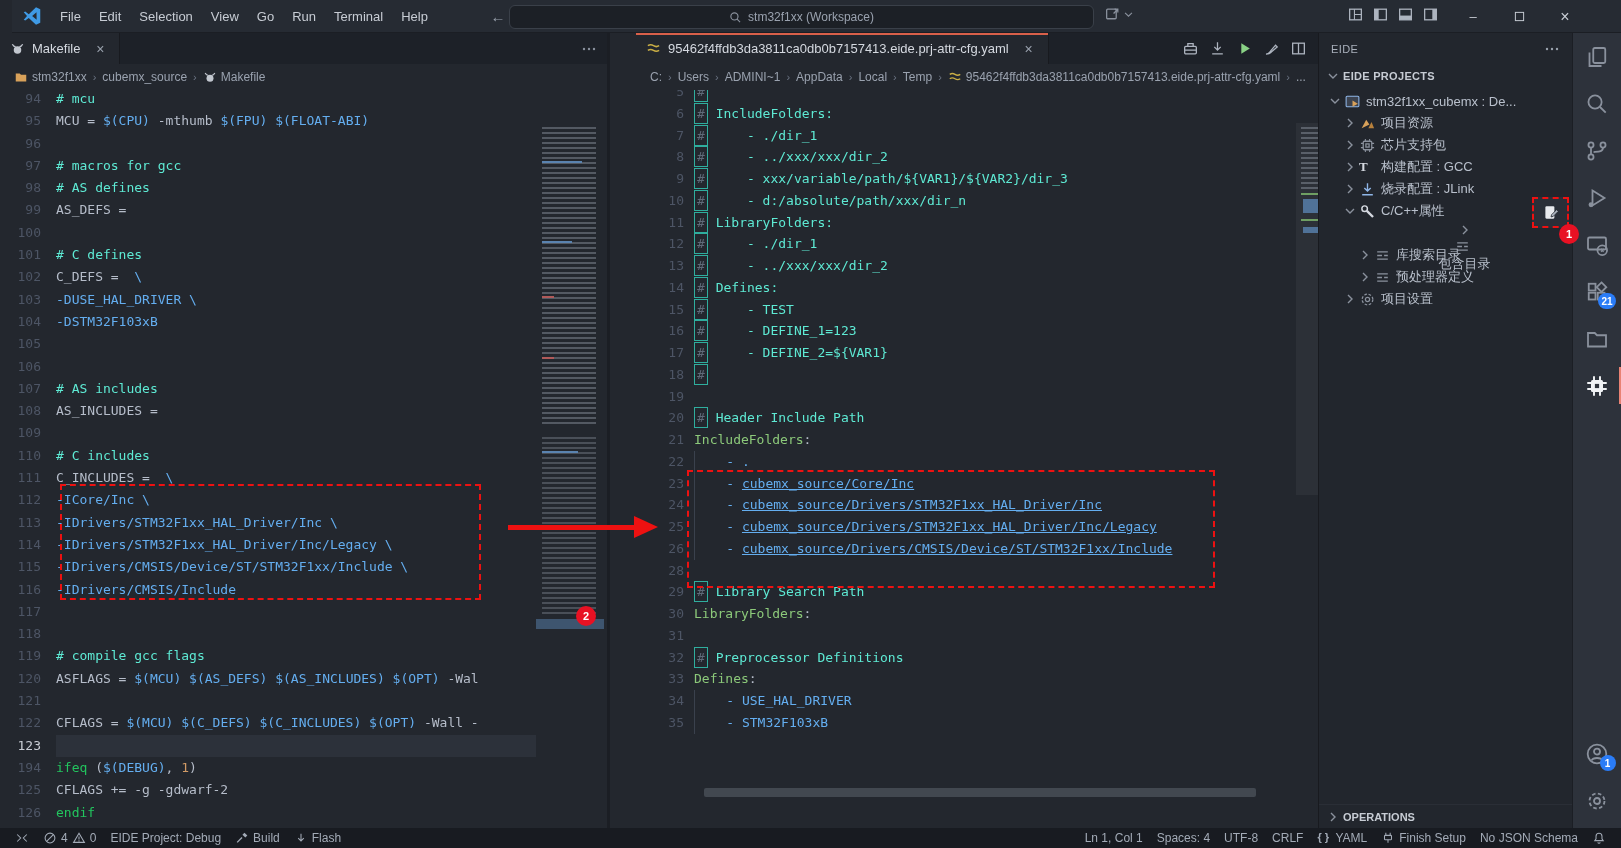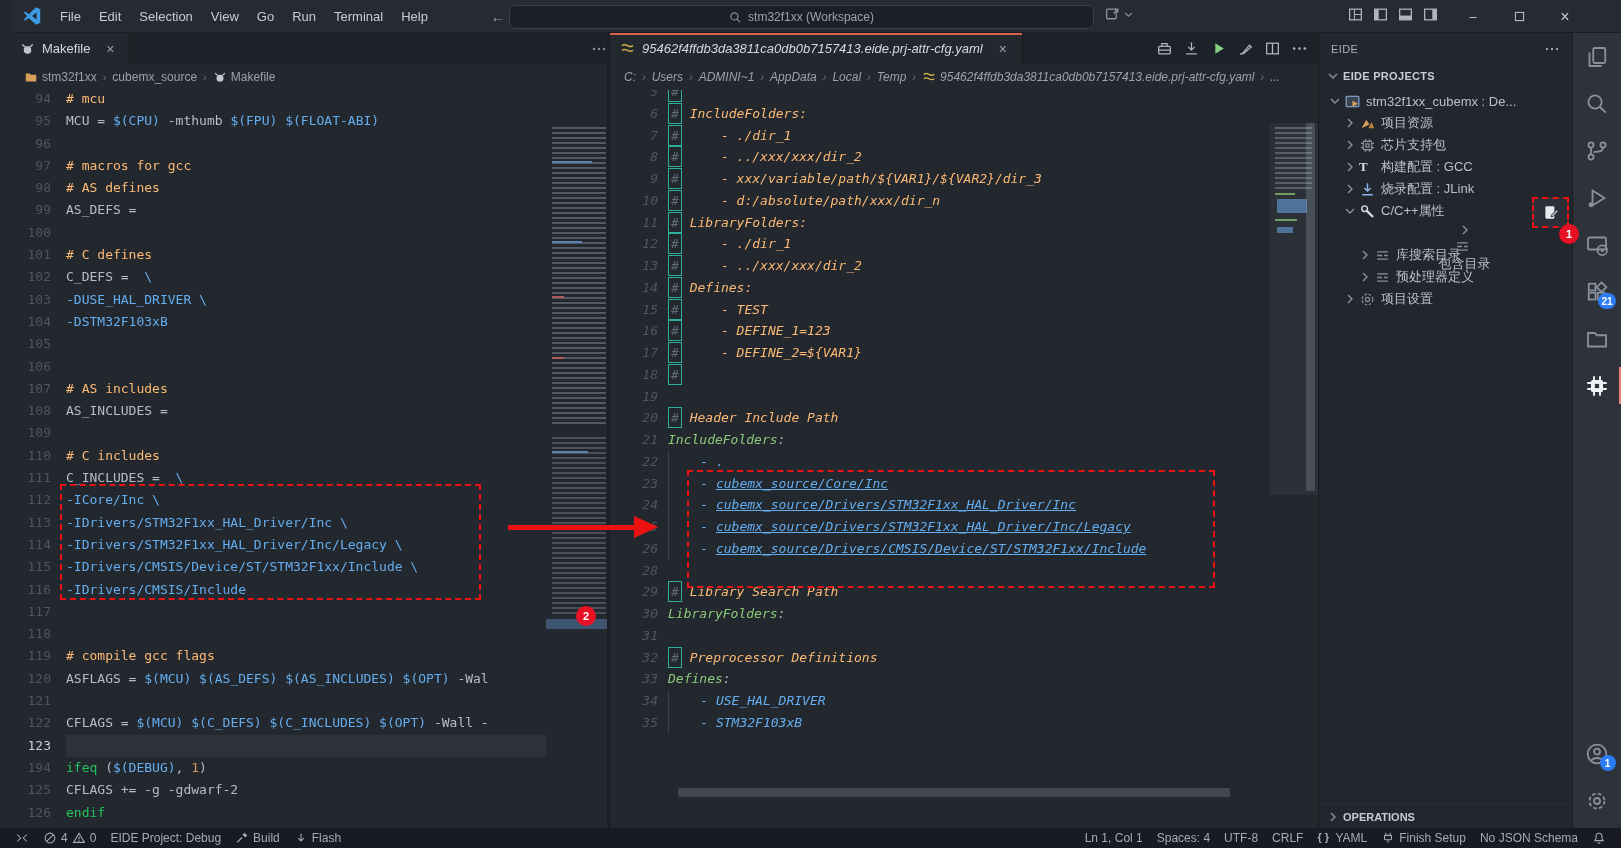--- a/index.html
+++ b/index.html
@@ -17,23 +17,23 @@
   #searchbox{position:absolute;left:497px;top:5px;width:585px;height:24px;background:#1c2026;
     border:1px solid #3a4049;border-radius:6px;display:flex;align-items:center;justify-content:center;
     color:#9aa2af;font-size:12px;gap:6px;}
   #cmd-extra{position:absolute;left:1092px;top:6px;display:flex;align-items:center;gap:2px;color:#9aa2ae;}
   #layout-btns{position:absolute;left:1335px;top:6px;display:flex;gap:8px;}
   #window-btns{position:absolute;left:1438px;top:0;height:33px;display:flex;}
   .win-btn{width:46px;height:33px;display:flex;align-items:center;justify-content:center;color:#c7ccd4;}
 
   
   .pane{position:absolute;top:33px;bottom:20px;overflow:hidden;}
-  #pane-left{left:10px;width:607px;}
+  #pane-left{left:0;width:607px;}
   #pane-divider{position:absolute;left:607px;top:33px;bottom:20px;width:3px;background:#1b1e24;}
-  #pane-right{left:610px;width:708px;font-style:italic;}
+  #pane-right{left:636px;width:708px;}
   .tabbar{position:absolute;left:0;top:0;right:0;height:31px;background:#1d2128;display:flex;}
   .tab{height:31px;display:flex;align-items:center;gap:7px;padding:0 10px;background:#23272e;
     color:#d5d9e0;font-size:13px;border-right:1px solid #181a1f;position:relative;}
   .tab.focused::before{content:"";position:absolute;left:0;top:0;right:0;height:2px;background:#d9604a;}
   .tab-close{color:#9aa2ae;font-size:14px;margin-left:4px;width:18px;height:18px;display:flex;
     align-items:center;justify-content:center;border-radius:4px;}
   .tab-actions{margin-left:auto;display:flex;align-items:center;gap:10px;padding-right:10px;color:#9aa2ae;}
   .breadcrumb{position:absolute;left:0;top:31px;right:0;height:26px;display:flex;align-items:center;
     padding-left:14px;color:#9aa2af;font-size:12px;gap:5px;background:#23272e;white-space:nowrap;overflow:hidden;}
   .crumb{display:flex;align-items:center;gap:4px;}
@@ -44,21 +44,21 @@
   .code-scroll{position:absolute;left:0;right:0;font-family:"DejaVu Sans Mono",monospace;font-size:13px;}
   .code-line{display:flex;white-space:pre;}
   #pane-left .code-line{height:22.3px;line-height:22.3px;}
   #pane-right .code-line{height:21.75px;line-height:21.75px;}
   .gutter{flex:0 0 auto;text-align:right;color:#4d5565;}
   #pane-left .gutter{width:56px;padding-right:15px;}
   #pane-right .gutter{width:58px;padding-right:10px;}
   .codetext{flex:1;overflow:hidden;}
   .cur .gutter{color:#c8ccd4;}
   .cur .codetext{background:#2c313a;}
-  .cm{color:#fdba74;} .tx{color:#b6bdca;} .bl{color:#64aef0;} .gr{color:#8cc97a;text-align:center;}
+  .cm{color:#5eead4;} .tx{color:#b6bdca;} .bl{color:#64aef0;} .gr{color:#8cc97a;text-align:center;}
   .rd{color:#22c55e;} .or{color:#d19a66;}
   .lk{color:#64aef0;text-decoration:underline;}
   .hash{display:inline-block;color:#5f6a79;border:1px solid #2fae9e;height:21px;line-height:19px;
     padding:0 2px;vertical-align:top;}
   .gd{display:inline-block;width:0;height:100%;border-left:1px solid #3a414d;vertical-align:top;}
 
   
   #minimap-left{position:absolute;left:536px;top:31px;width:68px;bottom:0;background:#23272e;}
   .mm-tex{position:absolute;left:6px;right:8px;
     background-image:repeating-linear-gradient(to bottom,rgba(195,205,220,.30) 0px,rgba(195,205,220,.30) 2px,transparent 2px,transparent 5px);}

